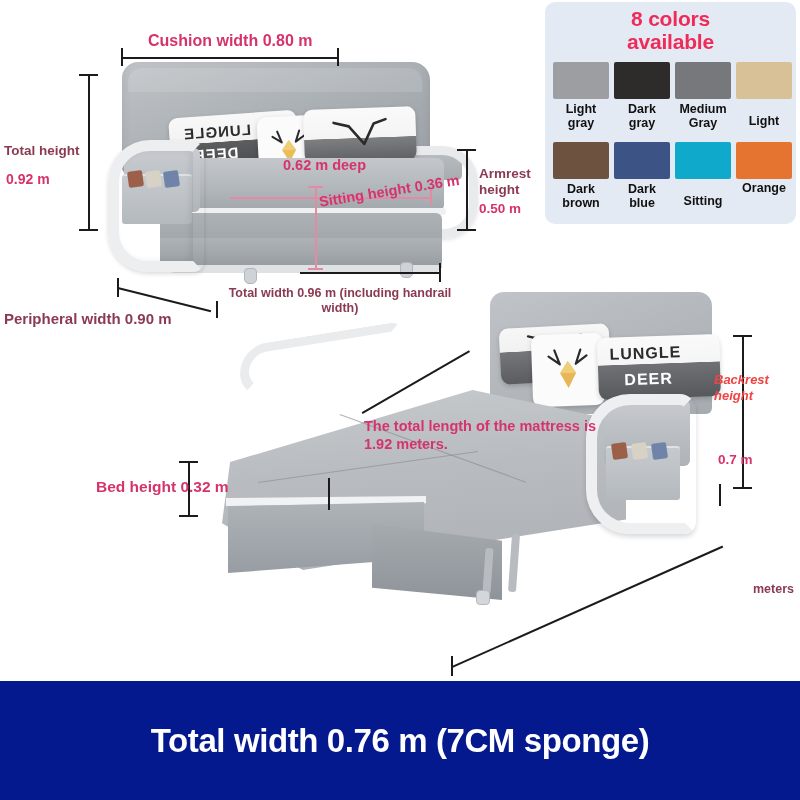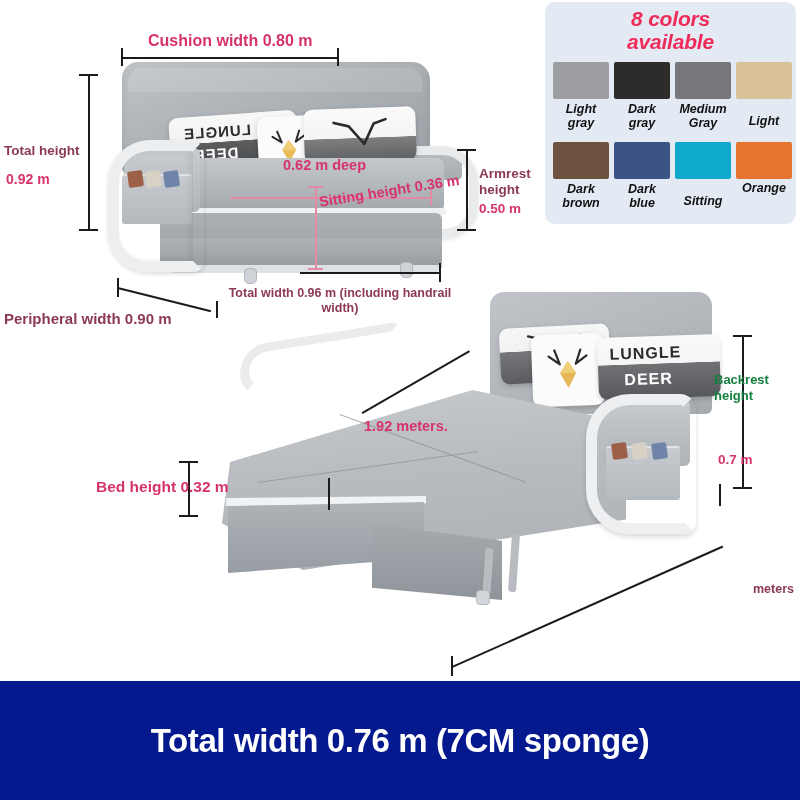--- a/index.html
+++ b/index.html
@@ -7,35 +7,35 @@
   body{
     width:800px;height:800px;overflow:hidden;background:#ffffff;
     font-family:"Liberation Sans","DejaVu Sans",sans-serif;
     position:relative;
   }
   #stage{position:relative;width:800px;height:800px;background:#fff;}
 
   
   .ann{position:absolute;color:#d6336c;font-weight:bold;line-height:1.22;}
   .ann.dark{color:#8b3a52;}
-  .ann.blk{color:#15803d;}
+  .ann.blk{color:#ef4444;font-style:italic;}
 
   
   .hline{position:absolute;height:0;border-top:2px solid #1b1b1b;}
   .vline{position:absolute;width:0;border-left:2px solid #1b1b1b;}
   .hline.pink{border-top-color:#e38aa4;}
   .vline.pink{border-left-color:#e38aa4;}
   .tick{position:absolute;background:#1b1b1b;}
   .tick.pink{background:#e38aa4;}
   .diag{position:absolute;height:0;border-top:2px solid #1b1b1b;transform-origin:0 0;}
 
   
   #swatch-panel{
     position:absolute;left:545px;top:2px;width:251px;height:222px;
-    background:#e4eaf4;border-radius:10px;font-style:italic;
+    background:#e4eaf4;border-radius:10px;
   }
   #swatch-title{
     position:absolute;left:0;top:6px;width:251px;text-align:center;
     color:#ef2b5a;font-weight:bold;font-size:21px;line-height:1.08;
     letter-spacing:-.2px;
   }
   .swatch-row{position:absolute;left:8px;width:235px;display:flex;gap:5px;}
   .swatch-cell{width:56px;}
   .chip{width:56px;height:37px;border-radius:2px;}
   .chip-label{
@@ -314,20 +314,21 @@
         <i style="left:6px;background:#9c5f48;"></i>
         <i style="left:26px;background:#d8d2c6;"></i>
         <i style="left:46px;background:#6f84a8;"></i>
       </div>
       <div class="rail"></div>
     </div>
   </div>
 
   <div class="diag" style="left:470px;top:352px;width:124px;transform:rotate(150deg);"></div>
   <div class="ann" style="left:364px;top:418px;font-size:14.5px;">
+    <div>The total length of the mattress is</div>
     <div>1.92 meters.</div>
   </div>
   <div class="vline" style="left:328px;top:478px;height:32px;"></div>
 
   <div class="vline" style="left:188px;top:462px;height:54px;"></div>
   <div class="tick" style="left:179px;top:461px;width:19px;height:2px;"></div>
   <div class="tick" style="left:179px;top:515px;width:19px;height:2px;"></div>
   <div class="ann" style="left:96px;top:478px;font-size:15.5px;">Bed height 0.32 m</div>
 
   <div class="vline" style="left:742px;top:336px;height:152px;"></div>

